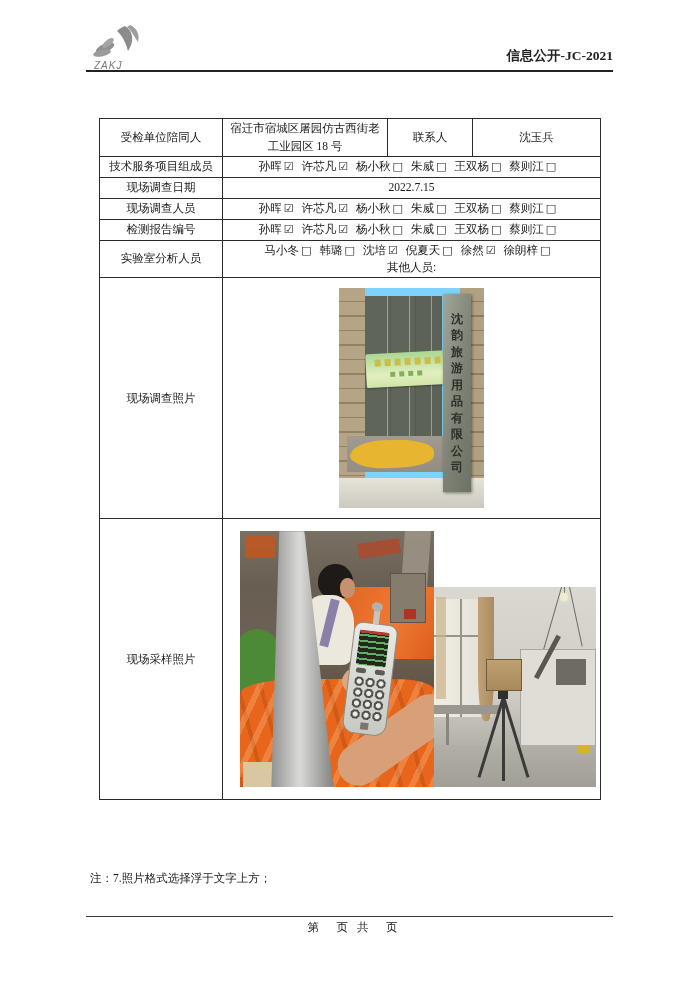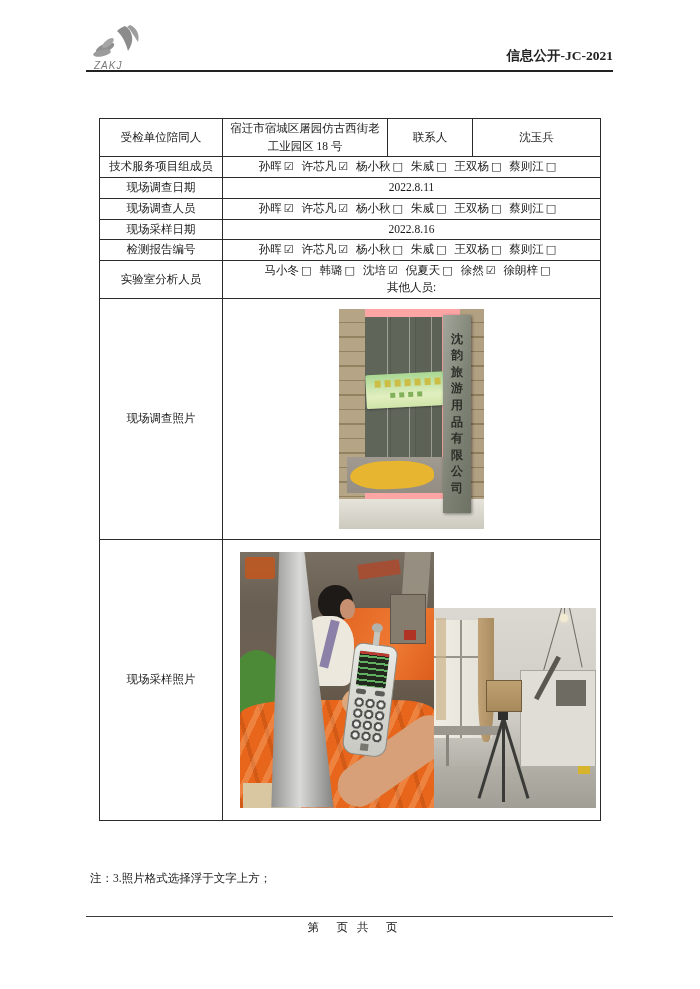--- a/index.html
+++ b/index.html
@@ -22,21 +22,21 @@
   td.lab{padding:1px 2px;}
   td.lf{text-align:left;padding-left:7px;margin-left:36px;}
   .cb-item{margin-right:8px;white-space:nowrap;}
   .cb-box{font-family:"DejaVu Sans",sans-serif;font-size:11px;margin-left:2px;}
 
   
   .photoA-wrap{display:flex;justify-content:center;align-items:flex-start;padding:9px 0;}
   .photosB-wrap{display:flex;align-items:flex-end;justify-content:flex-start;padding:11px 0 11px 13px;}
 
   
-  .pA{position:relative;width:145px;height:220px;background:#fca5a5;overflow:hidden;}
+  .pA{position:relative;width:145px;height:220px;background:#7dd3fc;overflow:hidden;}
   .pA-tileL{position:absolute;left:0;top:0;bottom:0;width:26px;background:repeating-linear-gradient(180deg,#b6a486 0 13px,#93825f 13px 14.5px);}
   .pA-tileR{position:absolute;right:0;top:0;bottom:0;width:24px;background:repeating-linear-gradient(180deg,#b2a082 0 13px,#8f7e5c 13px 14.5px);}
   .pA-panel{position:absolute;left:26px;right:42px;top:8px;height:140px;
     background:linear-gradient(90deg,#60655a 0 32%,#545a4f 32% 33.5%,#60655a 33.5% 65%,#545a4f 65% 66.5%,#5d6257 66.5% 100%);}
   .pA-wire{position:absolute;top:8px;height:140px;width:1px;background:rgba(235,235,222,.45);}
   .pA-banner{position:absolute;left:27px;width:86px;top:64px;height:34px;transform:rotate(-3deg);border-radius:2px;
     background:linear-gradient(180deg,#a9d792,#e2efbf 65%,#cfe4a8);box-shadow:0 1px 2px rgba(0,0,0,.35);}
   .pA-bt1{position:absolute;left:10%;top:18%;width:80%;height:7px;filter:blur(.5px);
     background:repeating-linear-gradient(90deg,rgba(205,185,60,.9) 0 6px,transparent 6px 10px);}
   .pA-bt2{position:absolute;left:28%;top:55%;width:40%;height:5px;filter:blur(.5px);
@@ -150,29 +150,25 @@
       <td>宿迁市宿城区屠园仿古西街老工业园区 18 号</td>
       <td class="lab">联系人</td>
       <td>沈玉兵</td>
     </tr>
     <tr style="height:21px">
       <td class="lab">技术服务项目组成员</td>
       <td colspan="3" class="lf"><span class="cb-item"><span>孙晖</span><span class="cb-box">☑</span></span><span class="cb-item"><span>许芯凡</span><span class="cb-box">☑</span></span><span class="cb-item"><span>杨小秋</span><span class="cb-box">□</span></span><span class="cb-item"><span>朱威</span><span class="cb-box">□</span></span><span class="cb-item"><span>王双杨</span><span class="cb-box">□</span></span><span class="cb-item"><span>蔡则江</span><span class="cb-box">□</span></span></td>
     </tr>
     <tr style="height:21px">
       <td class="lab">现场调查日期</td>
-      <td colspan="3">2022.8.11</td>
+      <td colspan="3">2022.7.15</td>
     </tr>
     <tr style="height:21px">
       <td class="lab">现场调查人员</td>
       <td colspan="3" class="lf"><span class="cb-item"><span>孙晖</span><span class="cb-box">☑</span></span><span class="cb-item"><span>许芯凡</span><span class="cb-box">☑</span></span><span class="cb-item"><span>杨小秋</span><span class="cb-box">□</span></span><span class="cb-item"><span>朱威</span><span class="cb-box">□</span></span><span class="cb-item"><span>王双杨</span><span class="cb-box">□</span></span><span class="cb-item"><span>蔡则江</span><span class="cb-box">□</span></span></td>
-    </tr>
-    <tr style="height:20px">
-      <td class="lab">现场采样日期</td>
-      <td colspan="3">2022.8.16</td>
     </tr>
     <tr style="height:20px">
       <td class="lab">检测报告编号</td>
       <td colspan="3" class="lf"><span class="cb-item"><span>孙晖</span><span class="cb-box">☑</span></span><span class="cb-item"><span>许芯凡</span><span class="cb-box">☑</span></span><span class="cb-item"><span>杨小秋</span><span class="cb-box">□</span></span><span class="cb-item"><span>朱威</span><span class="cb-box">□</span></span><span class="cb-item"><span>王双杨</span><span class="cb-box">□</span></span><span class="cb-item"><span>蔡则江</span><span class="cb-box">□</span></span></td>
     </tr>
     <tr style="height:37px">
       <td class="lab">实验室分析人员</td>
       <td colspan="3" class="lf">
         <div><span class="cb-item"><span>马小冬</span><span class="cb-box">□</span></span><span class="cb-item"><span>韩璐</span><span class="cb-box">□</span></span><span class="cb-item"><span>沈培</span><span class="cb-box">☑</span></span><span class="cb-item"><span>倪夏天</span><span class="cb-box">□</span></span><span class="cb-item"><span>徐然</span><span class="cb-box">☑</span></span><span class="cb-item"><span>徐朗梓</span><span class="cb-box">□</span></span></div>
         <div>其他人员:</div>
@@ -260,17 +256,17 @@
             <div class="pC-leg"></div>
             <div class="pC-thead"></div>
             <div class="pC-tbox"></div>
           </div>
         </div>
       </td>
     </tr>
   </tbody>
     </table>
 
-  <div class="note">注：3.照片格式选择浮于文字上方；</div>
+  <div class="note">注：7.照片格式选择浮于文字上方；</div>
   <div class="ftr-rule"></div>
   <div class="ftr">第　页 共　页</div>
 
 </div>
 
 </body></html>

